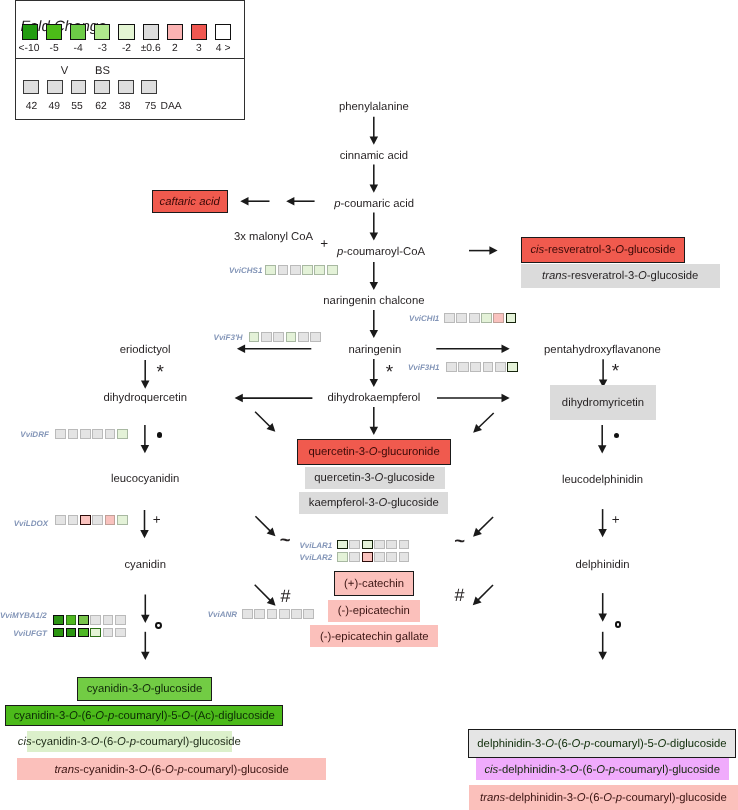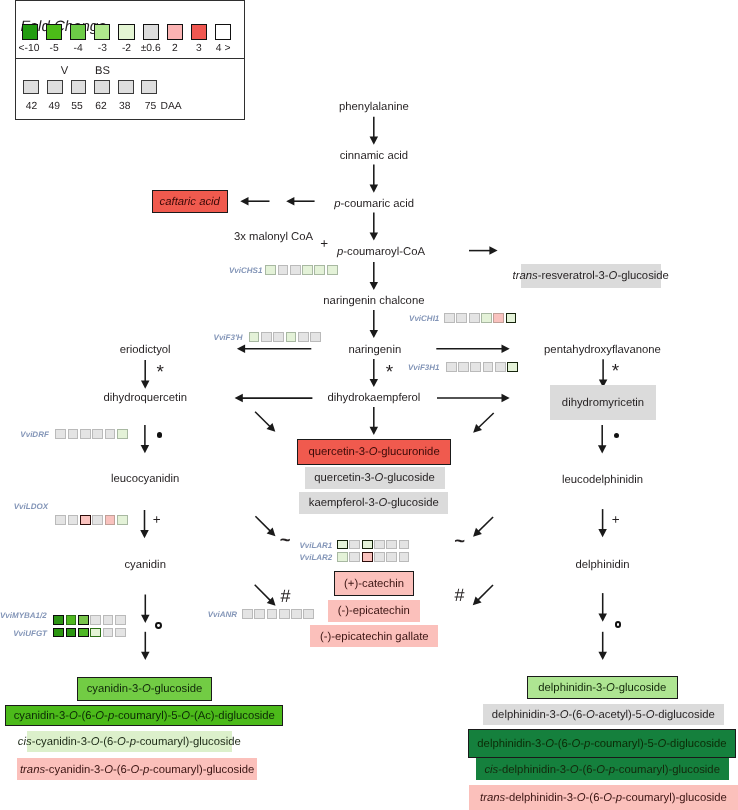--- a/index.html
+++ b/index.html
@@ -232,21 +232,24 @@
 <div class="met" style="left:602.5px;top:348.6px">pentahydroxyflavanone</div>
 <div class="met" style="left:145.2px;top:397.3px">dihydroquercetin</div>
 <div class="met" style="left:373.9px;top:397.3px">dihydrokaempferol</div>
 <div class="met" style="left:145.2px;top:478px">leucocyanidin</div>
 <div class="met" style="left:602.5px;top:478.6px">leucodelphinidin</div>
 <div class="met" style="left:145.2px;top:564px">cyanidin</div>
 <div class="met" style="left:602.5px;top:564px">delphinidin</div>
 <div class="box bordered" style="left:152px;top:190px;width:75.5px;height:22.5px;background:#F05A4E;color:#3A0A08">
       <span><em>caftaric acid</em></span>
     </div>
-<div class="box" style="left:520.7px;top:263.8px;width:140px;height:24.2px;background:#DBDBDB;color:#231f20">
+<div class="box bordered" style="left:520.7px;top:236.8px;width:164.5px;height:26px;background:#F05A4E;color:#3A0A08">
+      <span><em>cis</em>-resveratrol-3-<em>O</em>-glucoside</span>
+    </div>
+<div class="box" style="left:520.7px;top:263.8px;width:199px;height:24.2px;background:#DBDBDB;color:#231f20">
       <span><em>trans</em>-resveratrol-3-<em>O</em>-glucoside</span>
     </div>
 <div class="box" style="left:550.2px;top:384.7px;width:105.6px;height:35px;background:#DBDBDB;color:#231f20">
       <span>dihydromyricetin</span>
     </div>
 <div class="box bordered" style="left:297.3px;top:439.1px;width:153.5px;height:26.1px;background:#F05A4E;color:#3A0A08">
       <span>quercetin-3-<em>O</em>-glucuronide</span>
     </div>
 <div class="box" style="left:304.6px;top:466.6px;width:140px;height:22.5px;background:#DBDBDB;color:#231f20">
       <span>quercetin-3-<em>O</em>-glucoside</span>
@@ -265,33 +268,27 @@
     </div>
 <div class="box bordered" style="left:77.2px;top:676.9px;width:134.6px;height:24.4px;background:#72CC44;color:#10280a">
       <span>cyanidin-3-<em>O</em>-glucoside</span>
     </div>
 <div class="box bordered" style="left:5.3px;top:704.5px;width:278px;height:21.6px;background:#4CBA1A;color:#0c2a06">
       <span>cyanidin-3-<em>O</em>-(6-<em>O</em>-<em>p</em>-coumaryl)-5-<em>O</em>-(Ac)-diglucoside</span>
     </div>
 <div class="box" style="left:26.8px;top:731.4px;width:205px;height:21.1px;background:#DCF0CB;color:#1d2a17">
       <span><em>cis</em>-cyanidin-3-<em>O</em>-(6-<em>O</em>-<em>p</em>-coumaryl)-glucoside</span>
     </div>
-<div class="box" style="left:17.1px;top:758.2px;width:240px;height:22.3px;background:#FBC0BB;color:#3a1412">
+<div class="box" style="left:17.1px;top:758.2px;width:309px;height:22.3px;background:#FBC0BB;color:#3a1412">
       <span><em>trans</em>-cyanidin-3-<em>O</em>-(6-<em>O</em>-<em>p</em>-coumaryl)-glucoside</span>
     </div>
-<div class="box bordered" style="left:527px;top:675.8px;width:150.7px;height:23.3px;background:#AEE592;color:#14280c">
-      <span>delphinidin-3-<em>O</em>-glucoside</span>
-    </div>
-<div class="box" style="left:482.6px;top:703.6px;width:241.4px;height:21.9px;background:#DBDBDB;color:#231f20">
-      <span>delphinidin-3-<em>O</em>-(6-<em>O</em>-acetyl)-5-<em>O</em>-diglucoside</span>
-    </div>
-<div class="box bordered" style="left:468.3px;top:729.3px;width:267.4px;height:29px;background:#15803d;color:#0c2a06">
+<div class="box bordered" style="left:468.3px;top:729.3px;width:267.4px;height:29px;background:#e5e5e5;color:#0c2a06">
       <span>delphinidin-3-<em>O</em>-(6-<em>O</em>-<em>p</em>-coumaryl)-5-<em>O</em>-diglucoside</span>
     </div>
-<div class="box" style="left:475.8px;top:757.9px;width:252.8px;height:22.6px;background:#15803d;color:#14280c">
+<div class="box" style="left:475.8px;top:757.9px;width:252.8px;height:22.6px;background:#f0abfc;color:#14280c">
       <span><em>cis</em>-delphinidin-3-<em>O</em>-(6-<em>O</em>-<em>p</em>-coumaryl)-glucoside</span>
     </div>
 <div class="box" style="left:469px;top:784.6px;width:269px;height:25.4px;background:#FBC0BB;color:#3a1412">
       <span><em>trans</em>-delphinidin-3-<em>O</em>-(6-<em>O</em>-<em>p</em>-coumaryl)-glucoside</span>
     </div>
 <div class="gene-name" style="left:262.4px;top:270.4px">VviCHS1</div>
 <div class="gsw" style="left:265.2px;top:265.4px;background:#E4F2D8;border-color:#A8B8A2"></div>
 <div class="gsw" style="left:277.5px;top:265.4px;background:#E4E4E4;border-color:#BABABA"></div>
 <div class="gsw" style="left:289.8px;top:265.4px;background:#E4E4E4;border-color:#BABABA"></div>
 <div class="gsw" style="left:302.1px;top:265.4px;background:#E4F2D8;border-color:#A8B8A2"></div>
@@ -318,21 +315,21 @@
 <div class="gsw" style="left:482.6px;top:362.4px;background:#E4E4E4;border-color:#BABABA"></div>
 <div class="gsw" style="left:494.9px;top:362.4px;background:#E4E4E4;border-color:#BABABA"></div>
 <div class="gsw ol" style="left:507.2px;top:362.4px;background:#E4F2D8;border-color:#16240c"></div>
 <div class="gene-name" style="left:48.8px;top:434.4px">VviDRF</div>
 <div class="gsw" style="left:55.3px;top:429.4px;background:#E4E4E4;border-color:#BABABA"></div>
 <div class="gsw" style="left:67.6px;top:429.4px;background:#E4E4E4;border-color:#BABABA"></div>
 <div class="gsw" style="left:79.9px;top:429.4px;background:#E4E4E4;border-color:#BABABA"></div>
 <div class="gsw" style="left:92.2px;top:429.4px;background:#E4E4E4;border-color:#BABABA"></div>
 <div class="gsw" style="left:104.5px;top:429.4px;background:#E4E4E4;border-color:#BABABA"></div>
 <div class="gsw" style="left:116.8px;top:429.4px;background:#E4F2D8;border-color:#A8B8A2"></div>
-<div class="gene-name" style="left:48px;top:506px">VviLDOX</div>
+<div class="gene-name" style="left:48px;top:523px">VviLDOX</div>
 <div class="gsw" style="left:55.3px;top:514.9px;background:#E4E4E4;border-color:#BABABA"></div>
 <div class="gsw" style="left:67.6px;top:514.9px;background:#E4E4E4;border-color:#BABABA"></div>
 <div class="gsw ol" style="left:79.9px;top:514.9px;background:#F9C2BE;border-color:#2c0d0a"></div>
 <div class="gsw" style="left:92.2px;top:514.9px;background:#E4E4E4;border-color:#BABABA"></div>
 <div class="gsw" style="left:104.5px;top:514.9px;background:#F9C2BE;border-color:#C0A098"></div>
 <div class="gsw" style="left:116.8px;top:514.9px;background:#E4F2D8;border-color:#A8B8A2"></div>
 <div class="gene-name" style="left:332.3px;top:544.5px">VviLAR1</div>
 <div class="gsw ol" style="left:337.1px;top:539.5px;background:#E4F2D8;border-color:#16240c"></div>
 <div class="gsw" style="left:349.4px;top:539.5px;background:#E4E4E4;border-color:#BABABA"></div>
 <div class="gsw ol" style="left:361.7px;top:539.5px;background:#E4F2D8;border-color:#16240c"></div>

